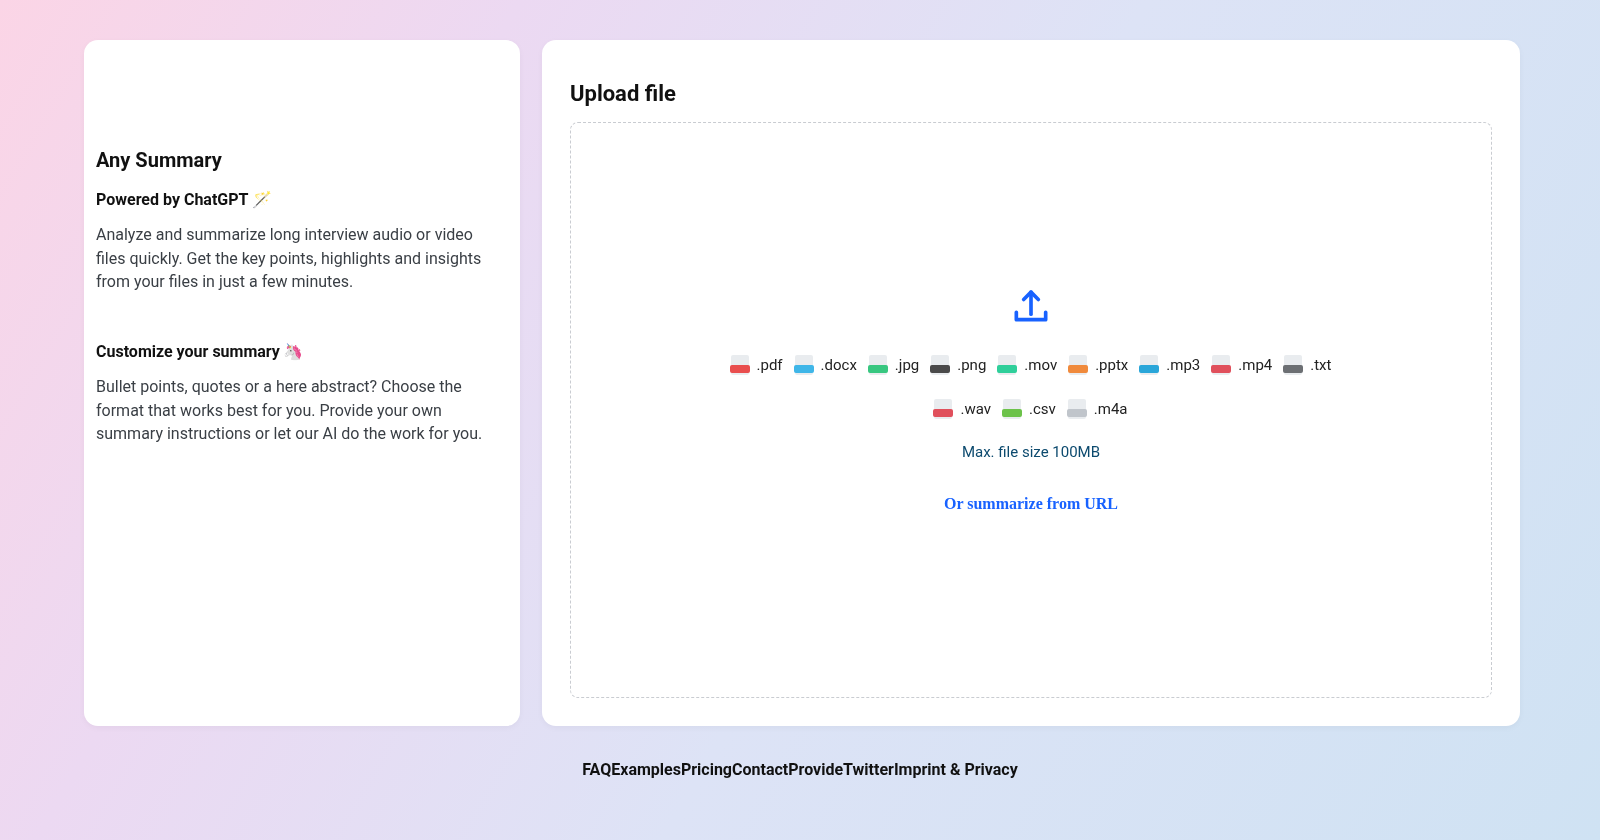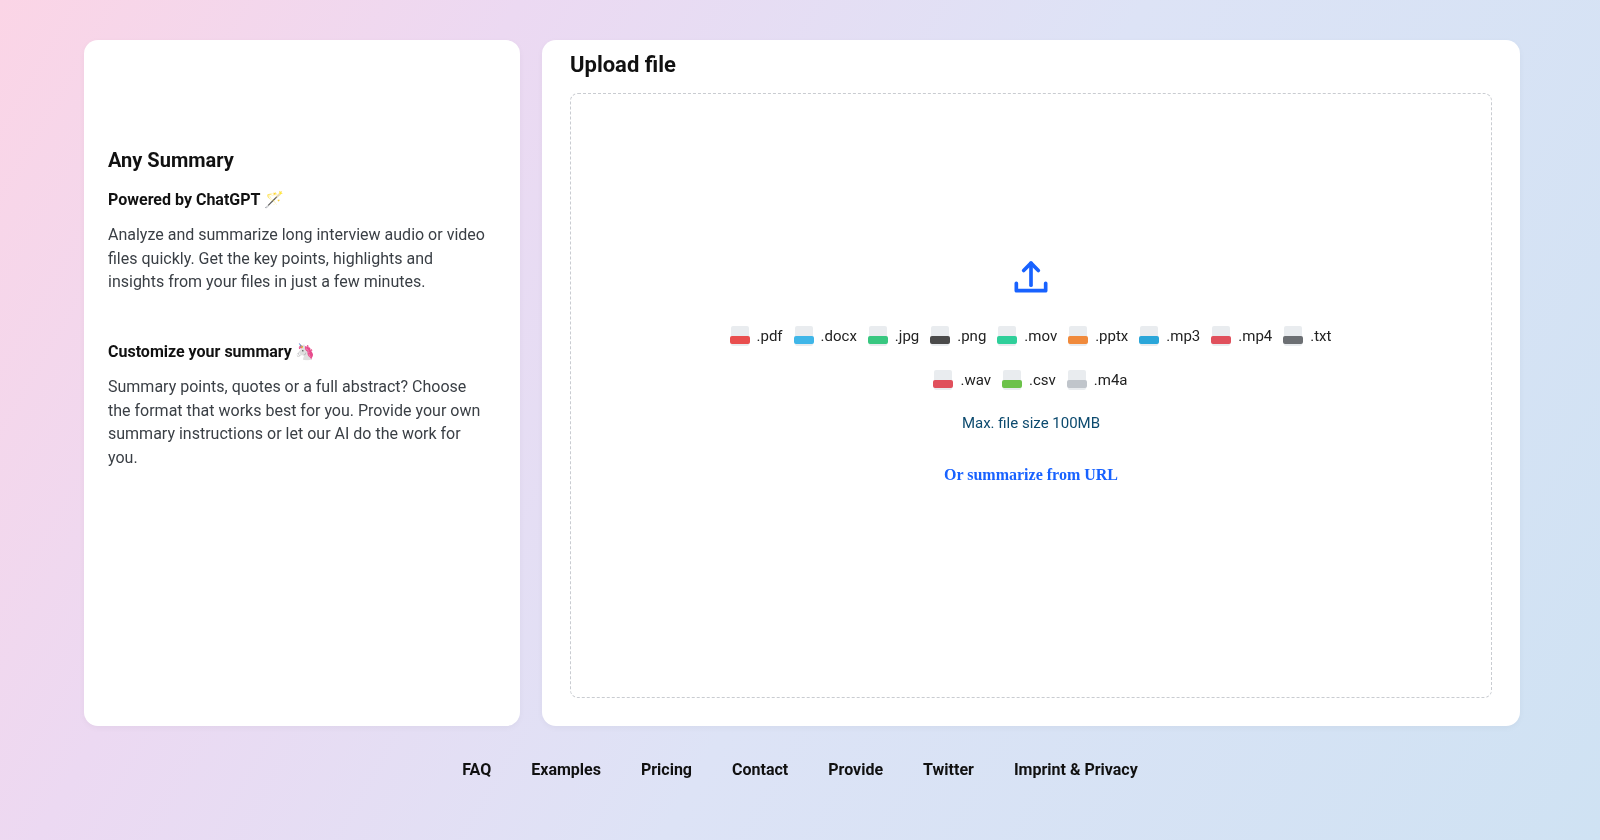--- a/index.html
+++ b/index.html
@@ -12,29 +12,29 @@
   .wrap {
     display: flex; gap: 22px;
     padding: 40px 80px 10px 84px;
   }
   .card {
     background: #fff; border-radius: 14px;
     box-shadow: 0 2px 6px rgba(0,0,0,0.04);
   }
   .left {
     width: 436px; height: 686px;
-    padding: 108px 28px 28px 24px;
+    padding: 108px 28px 28px 12px;
   }
   .brand { font-size: 20px; font-weight: 700; color:#111; margin-bottom:18px;}
   .hero { font-size: 38px; font-weight: 800; line-height:1.18; color:#111; margin-bottom: 88px;}
   .sec-h { font-size: 16px; font-weight:700; color:#111; margin-bottom:14px;}
   .sec-p { font-size: 16px; color:#3a3f45; line-height:1.48; margin-bottom:48px;}
   .right {
     flex:1; height: 686px;
-    padding: 6px 28px 28px 28px;
+    padding: 35px 28px 28px 28px;
     display:flex; flex-direction:column;
   }
   .up-title { font-size:22px; font-weight:700; color:#111; margin: 6px 0 16px 0;}
   .dropzone {
     flex:1; border:1px dashed #c9ccd1; border-radius:8px;
     display:flex; flex-direction:column; align-items:center;
     padding-top:160px;
     cursor:pointer;
   }
   .drop-text { font-size:19px; color:#222; margin-top:42px;}
@@ -44,37 +44,37 @@
   .fic::before { 
     content:""; position:absolute; inset:0; background:#e9ecef; border-radius:2px;
   }
   .fic::after { 
     content:""; position:absolute; left:-1px; right:-1px; bottom:2px; height:8px;
     background: var(--c,#888); border-radius:2px;
   }
   .limit { margin-top:24px; color:#0c4a6e; font-size:15px;}
   .url-link { margin-top:34px; font-size:16px; font-weight:600; color:#1862ff; text-decoration:none; cursor:pointer;font-family:Liberation Serif, serif;}
   .footer {
-    display:flex; justify-content:center; gap:40px;
+    display:flex; justify-content:center; 
     padding-top:24px;
     font-size:16px; font-weight:700; color:#111;
   }
   .footer span { cursor:pointer; }
   .up-icon { width:44px; height:44px; }
 </style>
 </head>
 <body>
 
 <div class="wrap">
   <div class="card left">
     <div class="brand">Any Summary</div>
     <div class="sec-h">Powered by ChatGPT 🪄</div>
     <div class="sec-p">Analyze and summarize long interview audio or video files quickly. Get the key points, highlights and insights from your files in just a few minutes.</div>
     <div class="sec-h">Customize your summary 🦄</div>
-    <div class="sec-p" style="margin-bottom:0">Summary points, quotes or a full abstract? Choose the format that works best for you. Provide your own summary instructions or let our AI do the work for you.</div>
+    <div class="sec-p" style="margin-bottom:0">Bullet points, quotes or a here abstract? Choose the format that works best for you. Provide your own summary instructions or let our AI do the work for you.</div>
   </div>
 
   <div class="card right">
     <div class="up-title">Upload file</div>
     <div class="dropzone">
       <svg class="up-icon" viewBox="0 0 48 48" fill="none">
         <path d="M24 34 V10" stroke="#1862ff" stroke-width="4" stroke-linecap="round"></path>
         <path d="M16 18 L24 10 L32 18" stroke="#1862ff" stroke-width="4" stroke-linecap="round" stroke-linejoin="round"></path>
         <path d="M8 32 V40 H40 V32" stroke="#1862ff" stroke-width="4" stroke-linecap="round" stroke-linejoin="round"></path>
       </svg>

